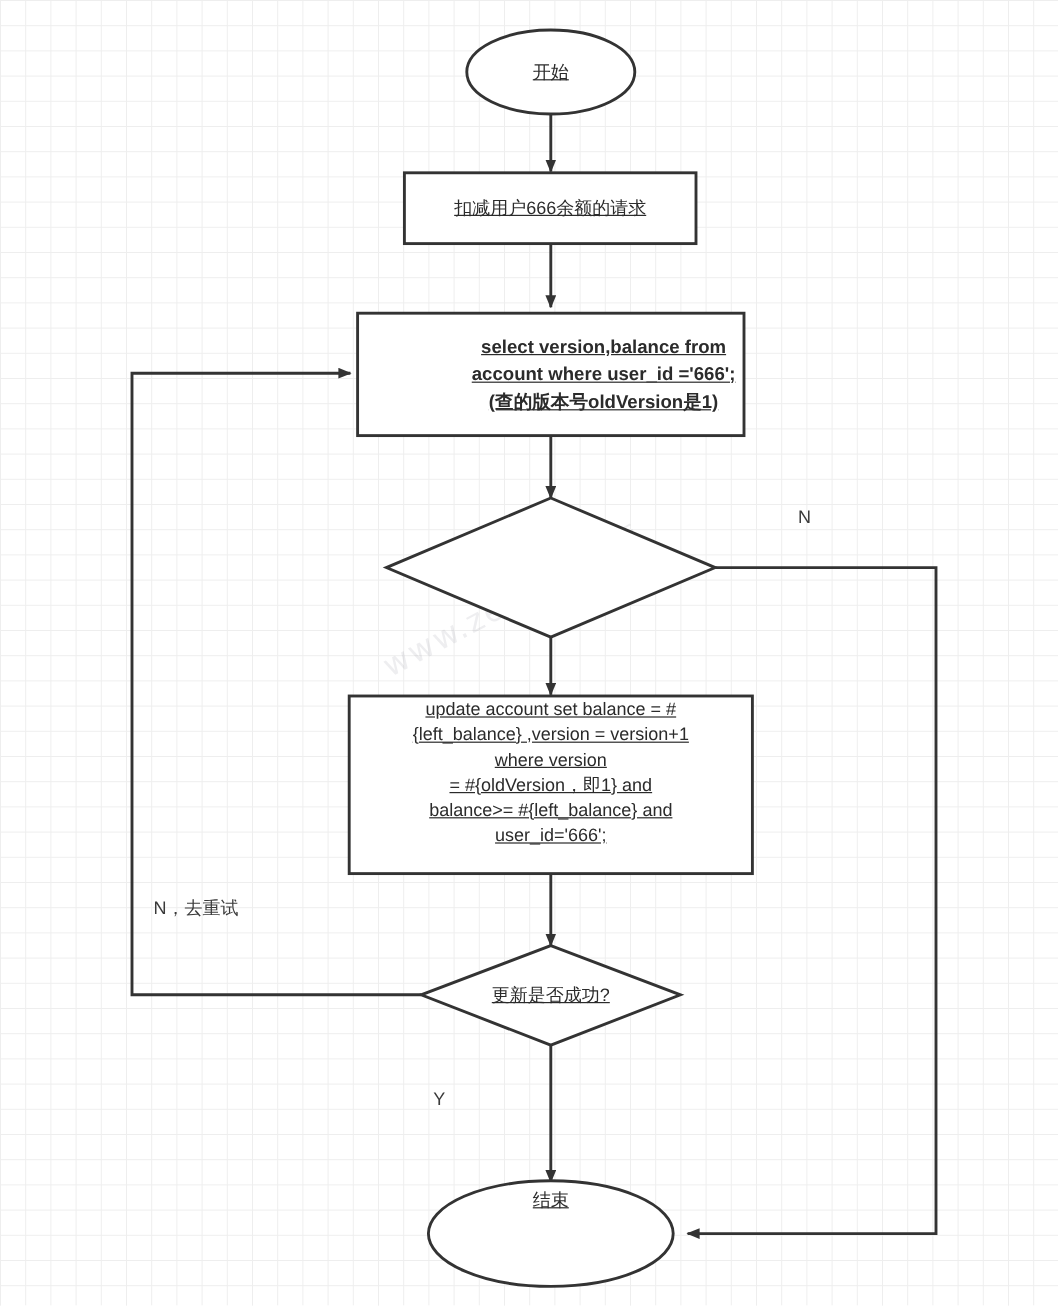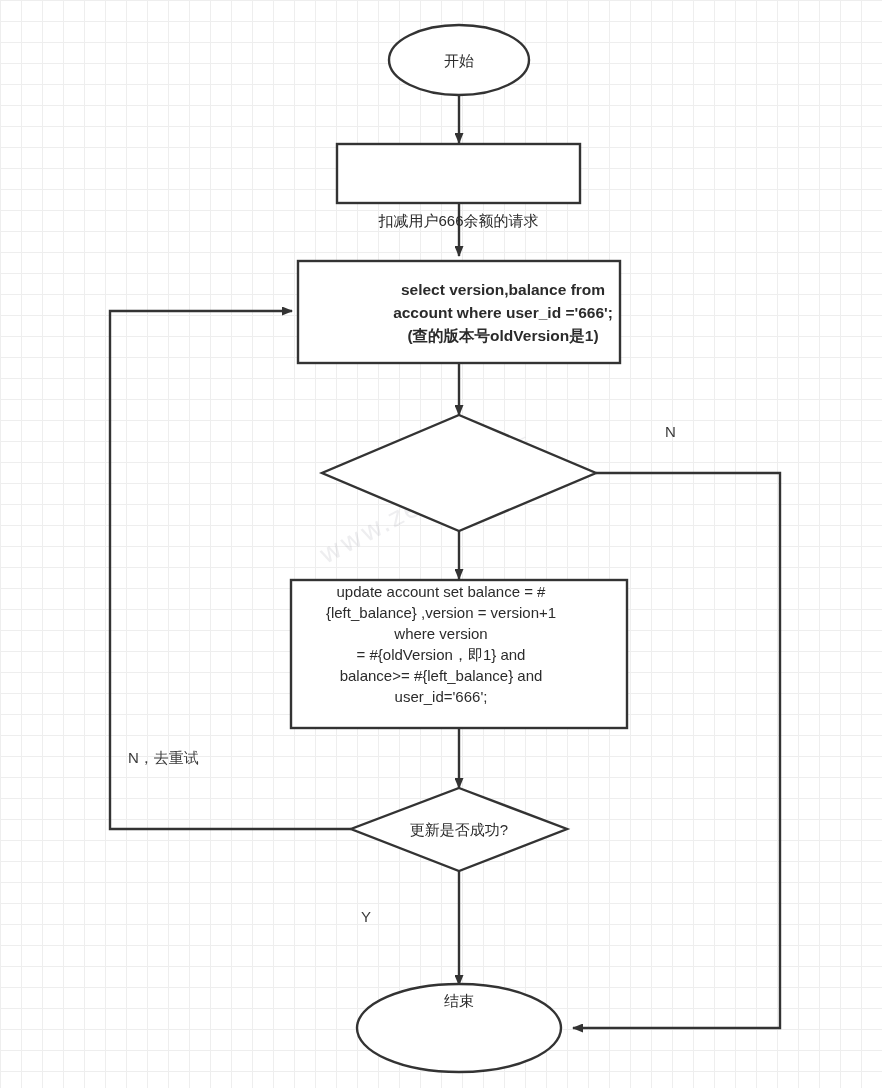--- a/index.html
+++ b/index.html
@@ -44,20 +44,21 @@
     position: absolute;
     display: flex;
     align-items: center;
     justify-content: center;
     text-align: center;
     color: #2b2b2b;
     font-size: 15px;
     line-height: 21px;
     white-space: pre-line;
     pointer-events: none;
+    text-decoration: underline;
   }
   .node-label.bold {
     font-weight: bold;
     font-size: 15.5px;
     line-height: 23px;
   }
   .edge-label {
     position: absolute;
     color: #3a3a3a;
     font-size: 15px;
@@ -119,28 +120,28 @@
 
     <rect class="node-shape" x="291" y="580" width="336" height="148"></rect>
 
     <polygon class="node-shape" points="459,788 567,829 459,871 351,829"></polygon>
 
     <ellipse class="node-shape" cx="459" cy="1028" rx="102" ry="44"></ellipse>
   </svg>
 
   <div class="node-label" style="left:389px; top:25px; width:140px; height:70px;">开始</div>
 
-  <div class="node-label" style="left:337px; top:144px; width:243px; height:59px;margin-top:47px;">扣减用户666余额的请求</div>
+  <div class="node-label" style="left:337px; top:144px; width:243px; height:59px;">扣减用户666余额的请求</div>
 
   <div class="node-label bold" style="left:298px; top:261px; width:322px; height:102px;padding-left:44px;">select version,balance from
 account where user_id ='666';
 (查的版本号oldVersion是1)</div>
 
 
-  <div class="node-label" style="left:273px; top:580px; width:336px; height:128px;">update account set balance = #
+  <div class="node-label" style="left:291px; top:580px; width:336px; height:128px;">update account set balance = #
 {left_balance} ,version = version+1
 where version
 = #{oldVersion，即1} and
 balance&gt;= #{left_balance} and
 user_id='666';</div>
 
   <div class="node-label" style="left:369px; top:808px; width:180px; height:42px;text-align:center;">更新是否成功?</div>
 
   <div class="node-label" style="left:357px; top:956px; width:204px; height:88px;">结束</div>
 

